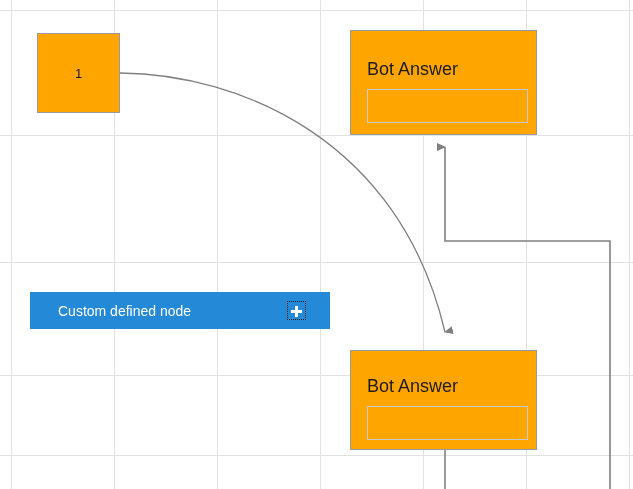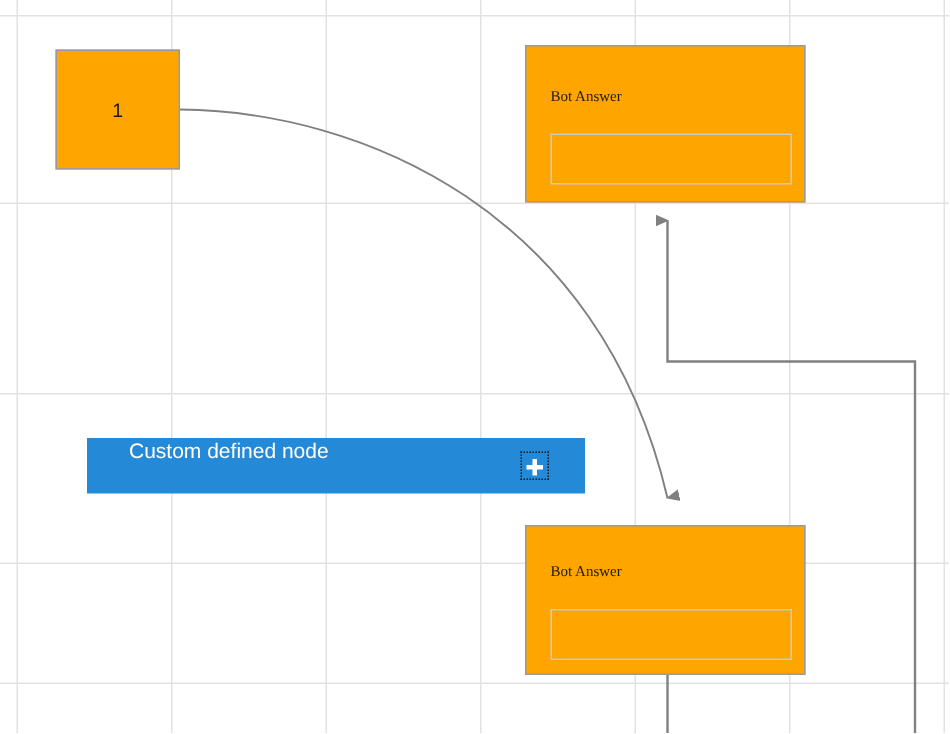--- a/index.html
+++ b/index.html
@@ -59,42 +59,41 @@
     justify-content: center;
   }
   .node-square-label {
     font-size: 13px;
     color: #1a1a1a;
   }
   .node-title {
     position: absolute;
     left: 16px;
     top: 28px;
-    font-size: 10px;
+    font-size: 18px;
     color: #1c1c1c;
     white-space: nowrap;
-    font-family: Liberation Serif, serif;
   }
   .node-field {
     position: absolute;
     box-sizing: border-box;
     border: 1px solid #c9c9c9;
     background: transparent;
   }
   
   .palette-bar {
     position: absolute;
     left: 30px;
     top: 292px;
-    width: 332px;
+    width: 300px;
     height: 37px;
     background: #2489d6;
     display: flex;
+    align-items: center;
     box-sizing: border-box;
-    margin-left: 28px;
   }
   .palette-label {
     color: #ffffff;
     font-size: 14px;
     margin-left: 28px;
     white-space: nowrap;
   }
   .palette-add {
     position: absolute;
     right: 24px;

